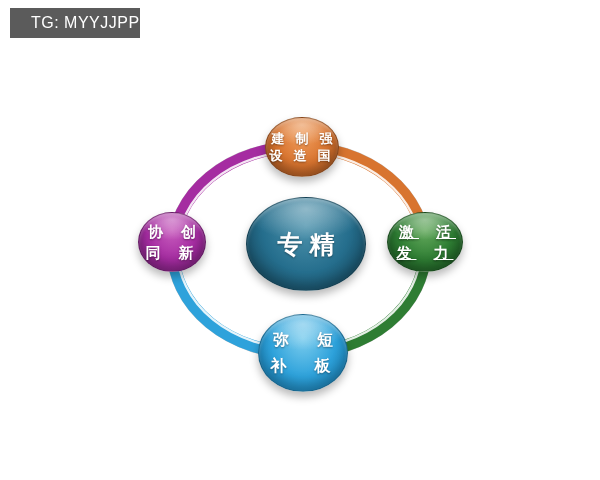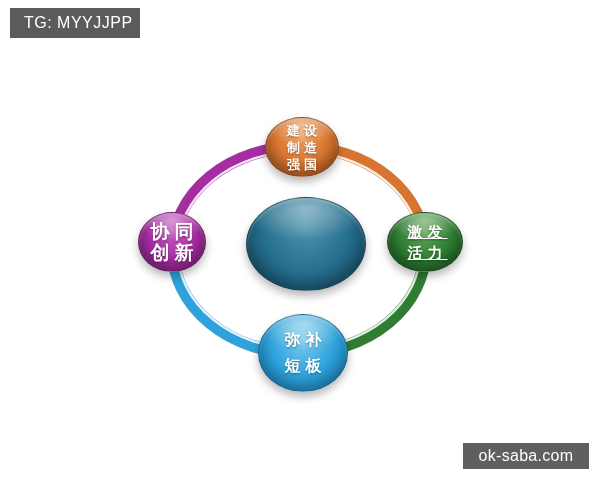--- a/index.html
+++ b/index.html
@@ -6,36 +6,36 @@
   body{
     width:600px;height:480px;background:#ffffff;overflow:hidden;position:relative;
     font-family:"Liberation Sans", sans-serif;
   }
   .stage{position:absolute;inset:0;width:600px;height:480px;background:#ffffff;}
 
   
   .tag-box{
     position:absolute;left:10px;top:8px;width:130px;height:30px;
     background:#5b5b5b;color:#ffffff;font-size:16px;line-height:30px;
-    padding-left:14px;box-sizing:border-box;letter-spacing:.5px;
+    padding-left:21px;box-sizing:border-box;letter-spacing:.5px;
   }
   .watermark-box{
     position:absolute;left:463px;top:443px;width:126px;height:26px;
     background:#5f5f5f;color:#fdfdfd;font-size:16px;line-height:26px;
     text-align:center;letter-spacing:.3px;
   }
 
   
   svg.ring{position:absolute;left:0;top:0;width:600px;height:480px;}
 
   
   .node{
     position:absolute;border-radius:50%;
-    display:flex;flex-direction:column;justify-content:center;align-items:center;
-    color:#ffffff;text-align:right;
+    display:flex;flex-direction:row;justify-content:center;align-items:center;
+    color:#ffffff;text-align:center;
     background:
       radial-gradient(ellipse 85% 55% at 50% 12%, rgba(255,255,255,.42), rgba(255,255,255,0) 62%),
       radial-gradient(ellipse at 50% 30%, var(--c1) 0%, var(--c2) 52%, var(--c3) 100%);
     box-shadow: 0 5px 9px rgba(0,0,0,.28), inset 0 -7px 12px rgba(0,0,0,.22), inset 0 2px 3px rgba(255,255,255,.25);
     border:1px solid rgba(0,0,0,.28);
     box-sizing:border-box;
     text-shadow:0 1px 2px rgba(0,0,0,.38);
   }
   .node span{display:block;}
 
@@ -45,21 +45,21 @@
   .node-top{left:265px;top:117px;width:74px;height:60px;}
   .node-top span{font-size:13px;line-height:17px;font-weight:600;letter-spacing:4px;text-indent:4px;}
 
   .node-right{left:387px;top:212px;width:76px;height:60px;}
   .node-right span{font-size:15px;line-height:21px;font-weight:600;letter-spacing:5px;text-indent:5px;text-decoration:underline;}
 
   .node-bottom{left:258px;top:314px;width:90px;height:78px;}
   .node-bottom span{font-size:16px;line-height:26px;font-weight:600;letter-spacing:5px;text-indent:5px;}
 
   .node-left{left:138px;top:212px;width:68px;height:60px;}
-  .node-left span{font-size:19px;line-height:21px;font-weight:600;letter-spacing:5px;text-indent:5px;}
+  .node-left span{font-size:15px;line-height:21px;font-weight:600;letter-spacing:5px;text-indent:5px;}
 </style>
 </head>
 <body>
 
 <div class="stage">
 
   <svg class="ring" viewBox="0 0 600 480" aria-hidden="true">
     <ellipse cx="299" cy="250" rx="131.5" ry="108.5" fill="none" stroke="rgba(40,40,40,0.28)" stroke-width="1.6"></ellipse>
     <path d="M299,147 A126,103 0 0 1 425,250" fill="none" stroke-width="12" stroke="#d8742f"></path>
     <path d="M425,250 A126,103 0 0 1 299,353" fill="none" stroke-width="12" stroke="#2e7d33"></path>
@@ -83,23 +83,21 @@
     <span>弥补</span>
     <span>短板</span>
   </div>
 
   <div class="node node-left" style="--c1: #c75bbd; --c2: #a52ca1; --c3: #6b1a6e;">
     <span>协同</span>
     <span>创新</span>
   </div>
 
   <div class="node node-center" style="--c1: #4e93ad; --c2: #256e8d; --c3: #113d50;">
+    <span>专精</span>
   </div>
 
   <div class="tag-box">
     <span>TG: MYYJJPP</span>
   </div>
 
-  <div class="watermark-box">
-    <span>ok-saba.com</span>
-  </div>
 
 </div>
 
 </body></html>

